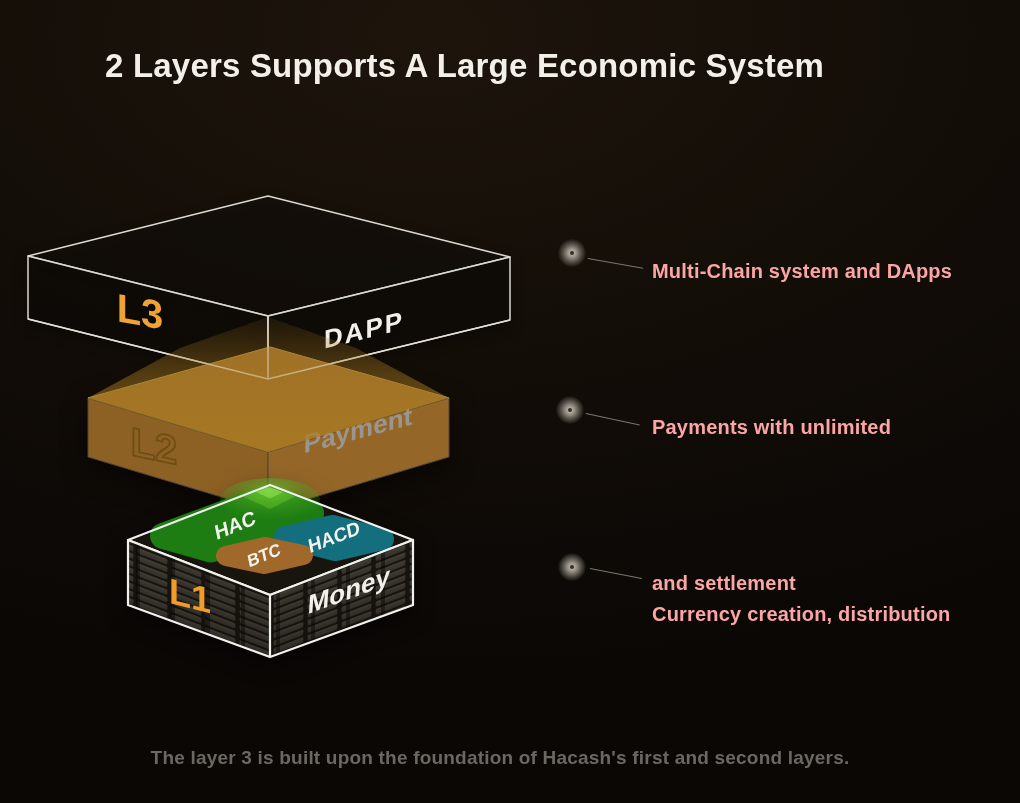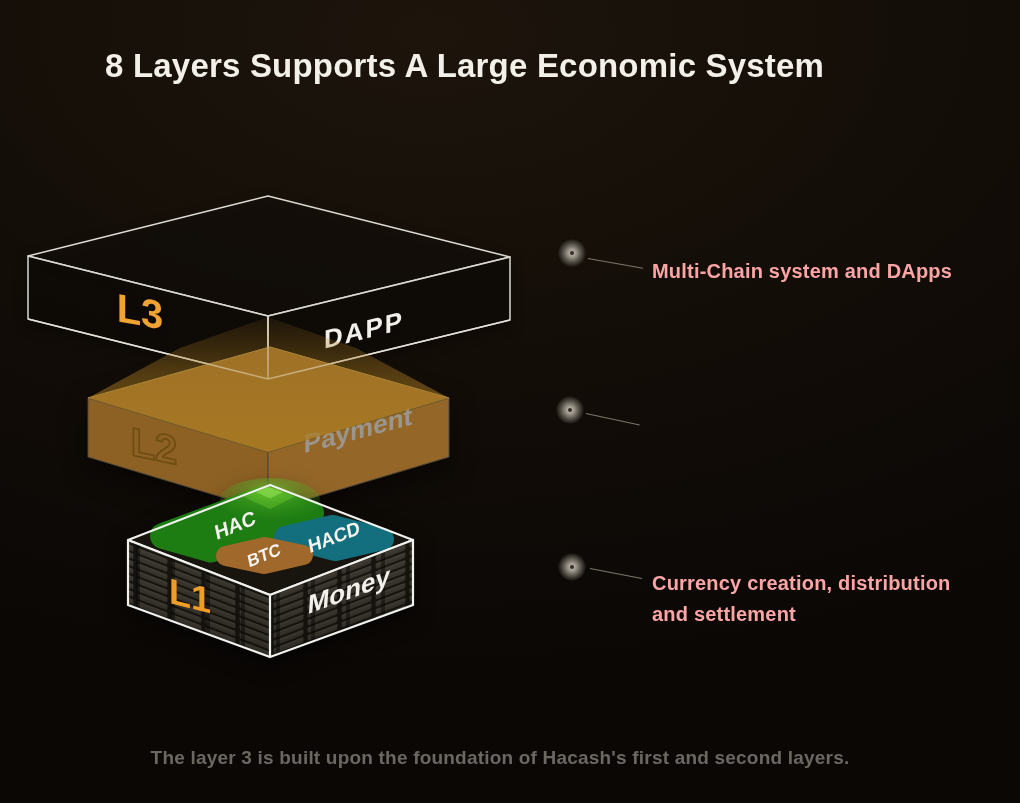--- a/index.html
+++ b/index.html
@@ -39,21 +39,21 @@
     line-height:31px; letter-spacing:.2px; white-space:nowrap;
   }
   .caption {
     position:absolute; left:0; top:747px; width:1000px; text-align:center;
     color:#6b6862; font-size:19px; font-weight:700; letter-spacing:.2px;
   }
 </style>
 </head>
 <body>
 
-<h1 class="title">8 Layers Supports A Large Economic System</h1>
+<h1 class="title">2 Layers Supports A Large Economic System</h1>
 
 <svg class="diagram" width="1020" height="720" viewBox="0 0 1020 720" aria-hidden="true">
   <defs>
     <pattern id="coinsL" width="34" height="7.6" patternUnits="userSpaceOnUse" patternTransform="skewY(21)">
       <rect width="34" height="7.6" fill="#17140f"></rect>
       <rect x="1.5" y="1" width="30" height="5.4" rx="2.7" fill="#3a3630"></rect>
       <rect x="1.5" y="1" width="30" height="2.4" rx="1.2" fill="#454035" opacity="0.65"></rect>
     </pattern>
     <pattern id="coinsR" width="34" height="7.6" patternUnits="userSpaceOnUse" patternTransform="skewY(-21)">
       <rect width="34" height="7.6" fill="#17140f"></rect>
@@ -126,22 +126,23 @@
 
 <div class="dot" style="left:558px; top:239px;"></div>
 <div class="leader" style="left:588px; top:258px; width:56px; transform:rotate(10deg);"></div>
 <div class="ann" style="left:652px; top:256px;">
   <div>Multi-Chain system and DApps</div>
 </div>
 
 <div class="dot" style="left:556px; top:396px;"></div>
 <div class="leader" style="left:586px; top:413px; width:55px; transform:rotate(12deg);"></div>
 <div class="ann" style="left:652px; top:412px;">
+  <div>Payments with unlimited</div>
 </div>
 
 <div class="dot" style="left:558px; top:553px;"></div>
 <div class="leader" style="left:590px; top:568px; width:53px; transform:rotate(11deg);"></div>
 <div class="ann" style="left:652px; top:568px;">
+  <div>and settlement</div>
   <div>Currency creation, distribution</div>
-  <div>and settlement</div>
 </div>
 
 <div class="caption">The layer 3 is built upon the foundation of Hacash's first and second layers.</div>
 
 </body></html>

